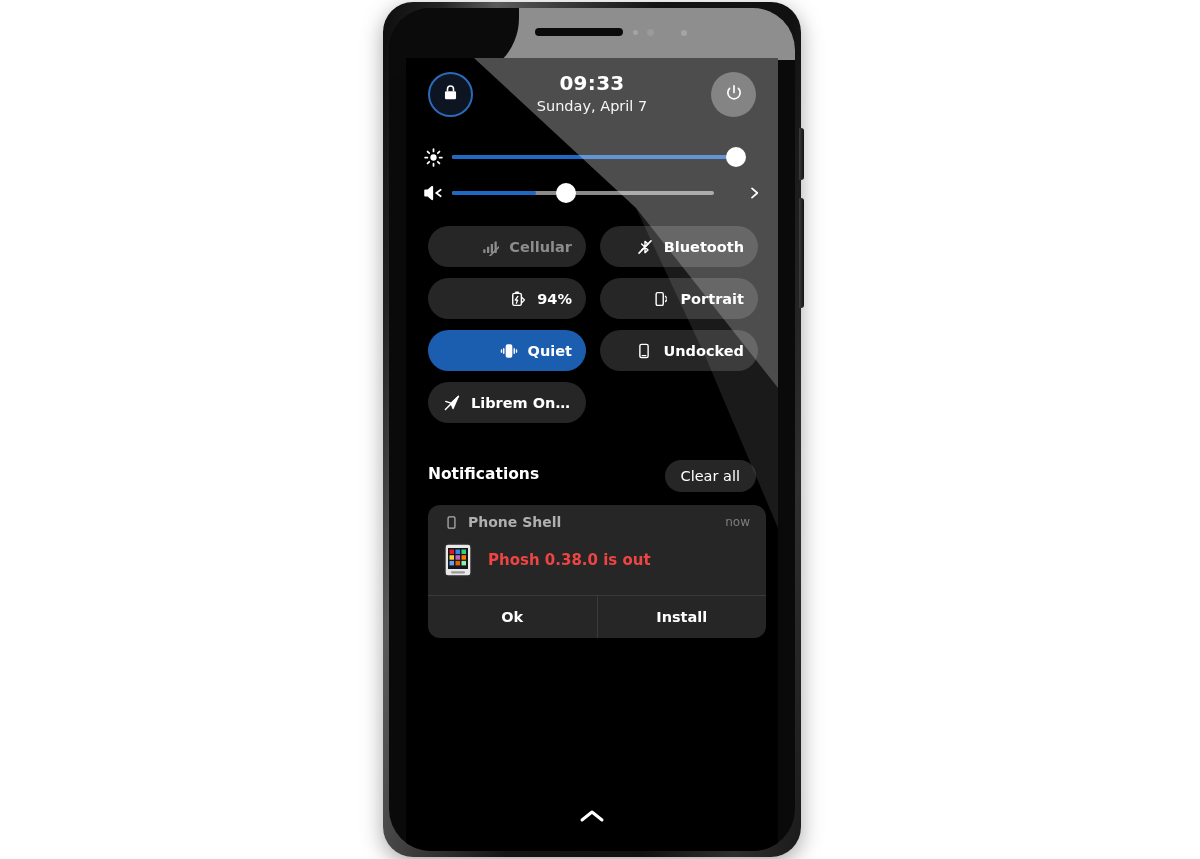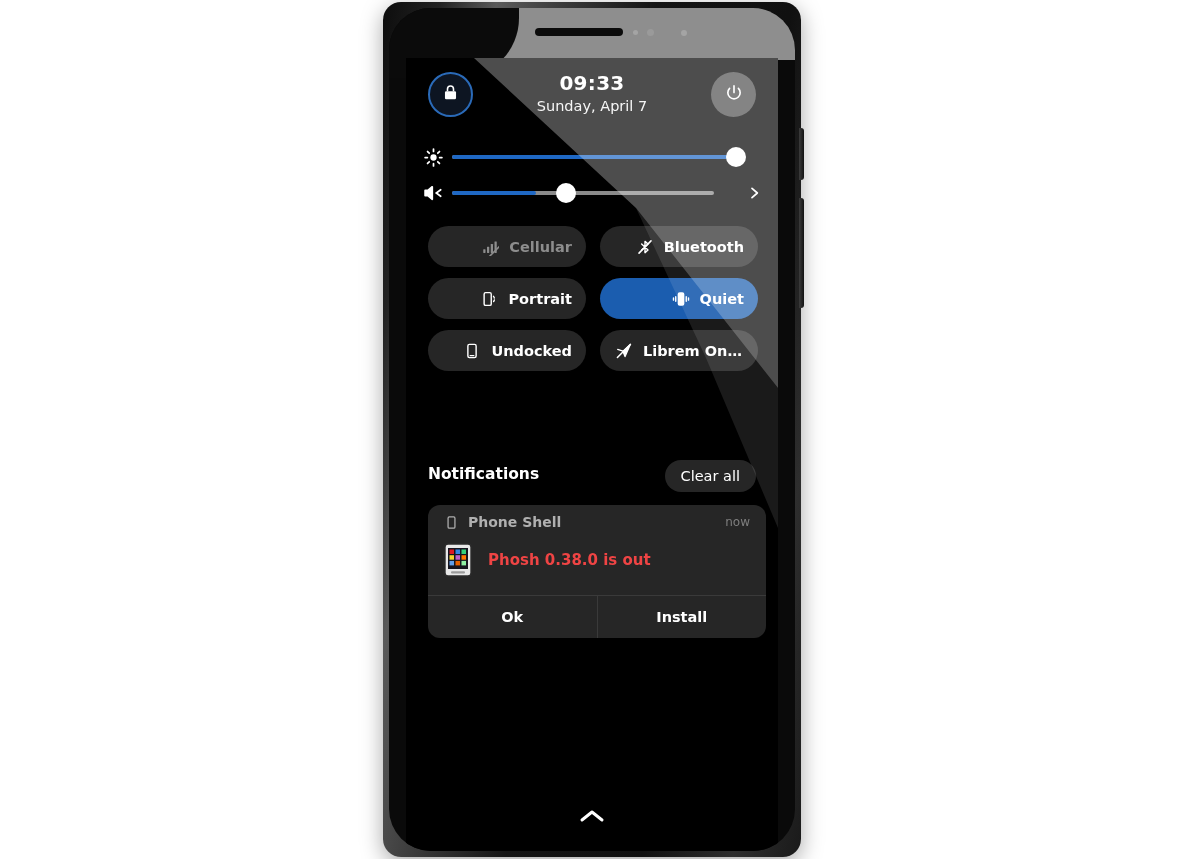--- a/index.html
+++ b/index.html
@@ -17,21 +17,21 @@
     background: #ffffff;
   }
 
   
   #phone {
     position: absolute;
     left: 383px;
     top: 2px;
     width: 418px;
     height: 855px;
-    border-radius: 18px;
+    border-radius: 30px;
     background: linear-gradient(100deg,#0d0d0d 0%,#222 10%,#5a5a5a 20%,#3a3a3a 32%,#141414 48%,#101010 72%,#2e2e2e 88%,#1a1a1a 100%);
     box-shadow: 0 6px 22px rgba(0,0,0,.35);
   }
   #phone-inner {
     position: absolute;
     left: 6px; top: 6px;
     width: 406px; height: 843px;
     border-radius: 42px;
     background: #0a0a0a;
     overflow: hidden;
@@ -424,20 +424,31 @@
           <div class="pill">
             <span class="pill-icon">
               <svg width="18" height="18" viewBox="0 0 24 24" fill="none" stroke="#ffffff" stroke-width="1.9" stroke-linecap="round" stroke-linejoin="round">
                 <path d="M7.5 8 L16 16 L12 19.5 V4.5 L16 8 L7.5 16"></path>
                 <line x1="4" y1="20.2" x2="20" y2="3.8" stroke-width="2.1"></line>
               </svg>
             </span>
             <span class="pill-label">Bluetooth</span>
           </div>
 
+          <div class="pill">
+            <span class="pill-icon">
+              <svg width="18" height="18" viewBox="0 0 24 24" fill="none" stroke="#ffffff" stroke-width="1.9" stroke-linejoin="round">
+                <rect x="5" y="4.5" width="11.5" height="16" rx="2.2"></rect>
+                <path d="M9 3 h3.5" stroke-linecap="round"></path>
+                <path d="M11.8 8.6 L8.4 13.4 h3.2 L9.8 17.6" stroke-linecap="round" stroke-width="1.8"></path>
+                <path d="M17.6 10.4 l3 3 -3 3" stroke-linecap="round" stroke-width="1.7"></path>
+              </svg>
+            </span>
+            <span class="pill-label">94%</span>
+          </div>
 
           <div class="pill">
             <span class="pill-icon">
               <svg width="18" height="18" viewBox="0 0 24 24" fill="none" stroke="#ffffff" stroke-width="1.9" stroke-linejoin="round">
                 <rect x="5.5" y="3.5" width="9.5" height="17" rx="2"></rect>
                 <path d="M18 8.5 a5.5 5.5 0 0 1 0 7" stroke-linecap="round" stroke-dasharray="2.4 2.4"></path>
               </svg>
             </span>
             <span class="pill-label">Portrait</span>
           </div>

